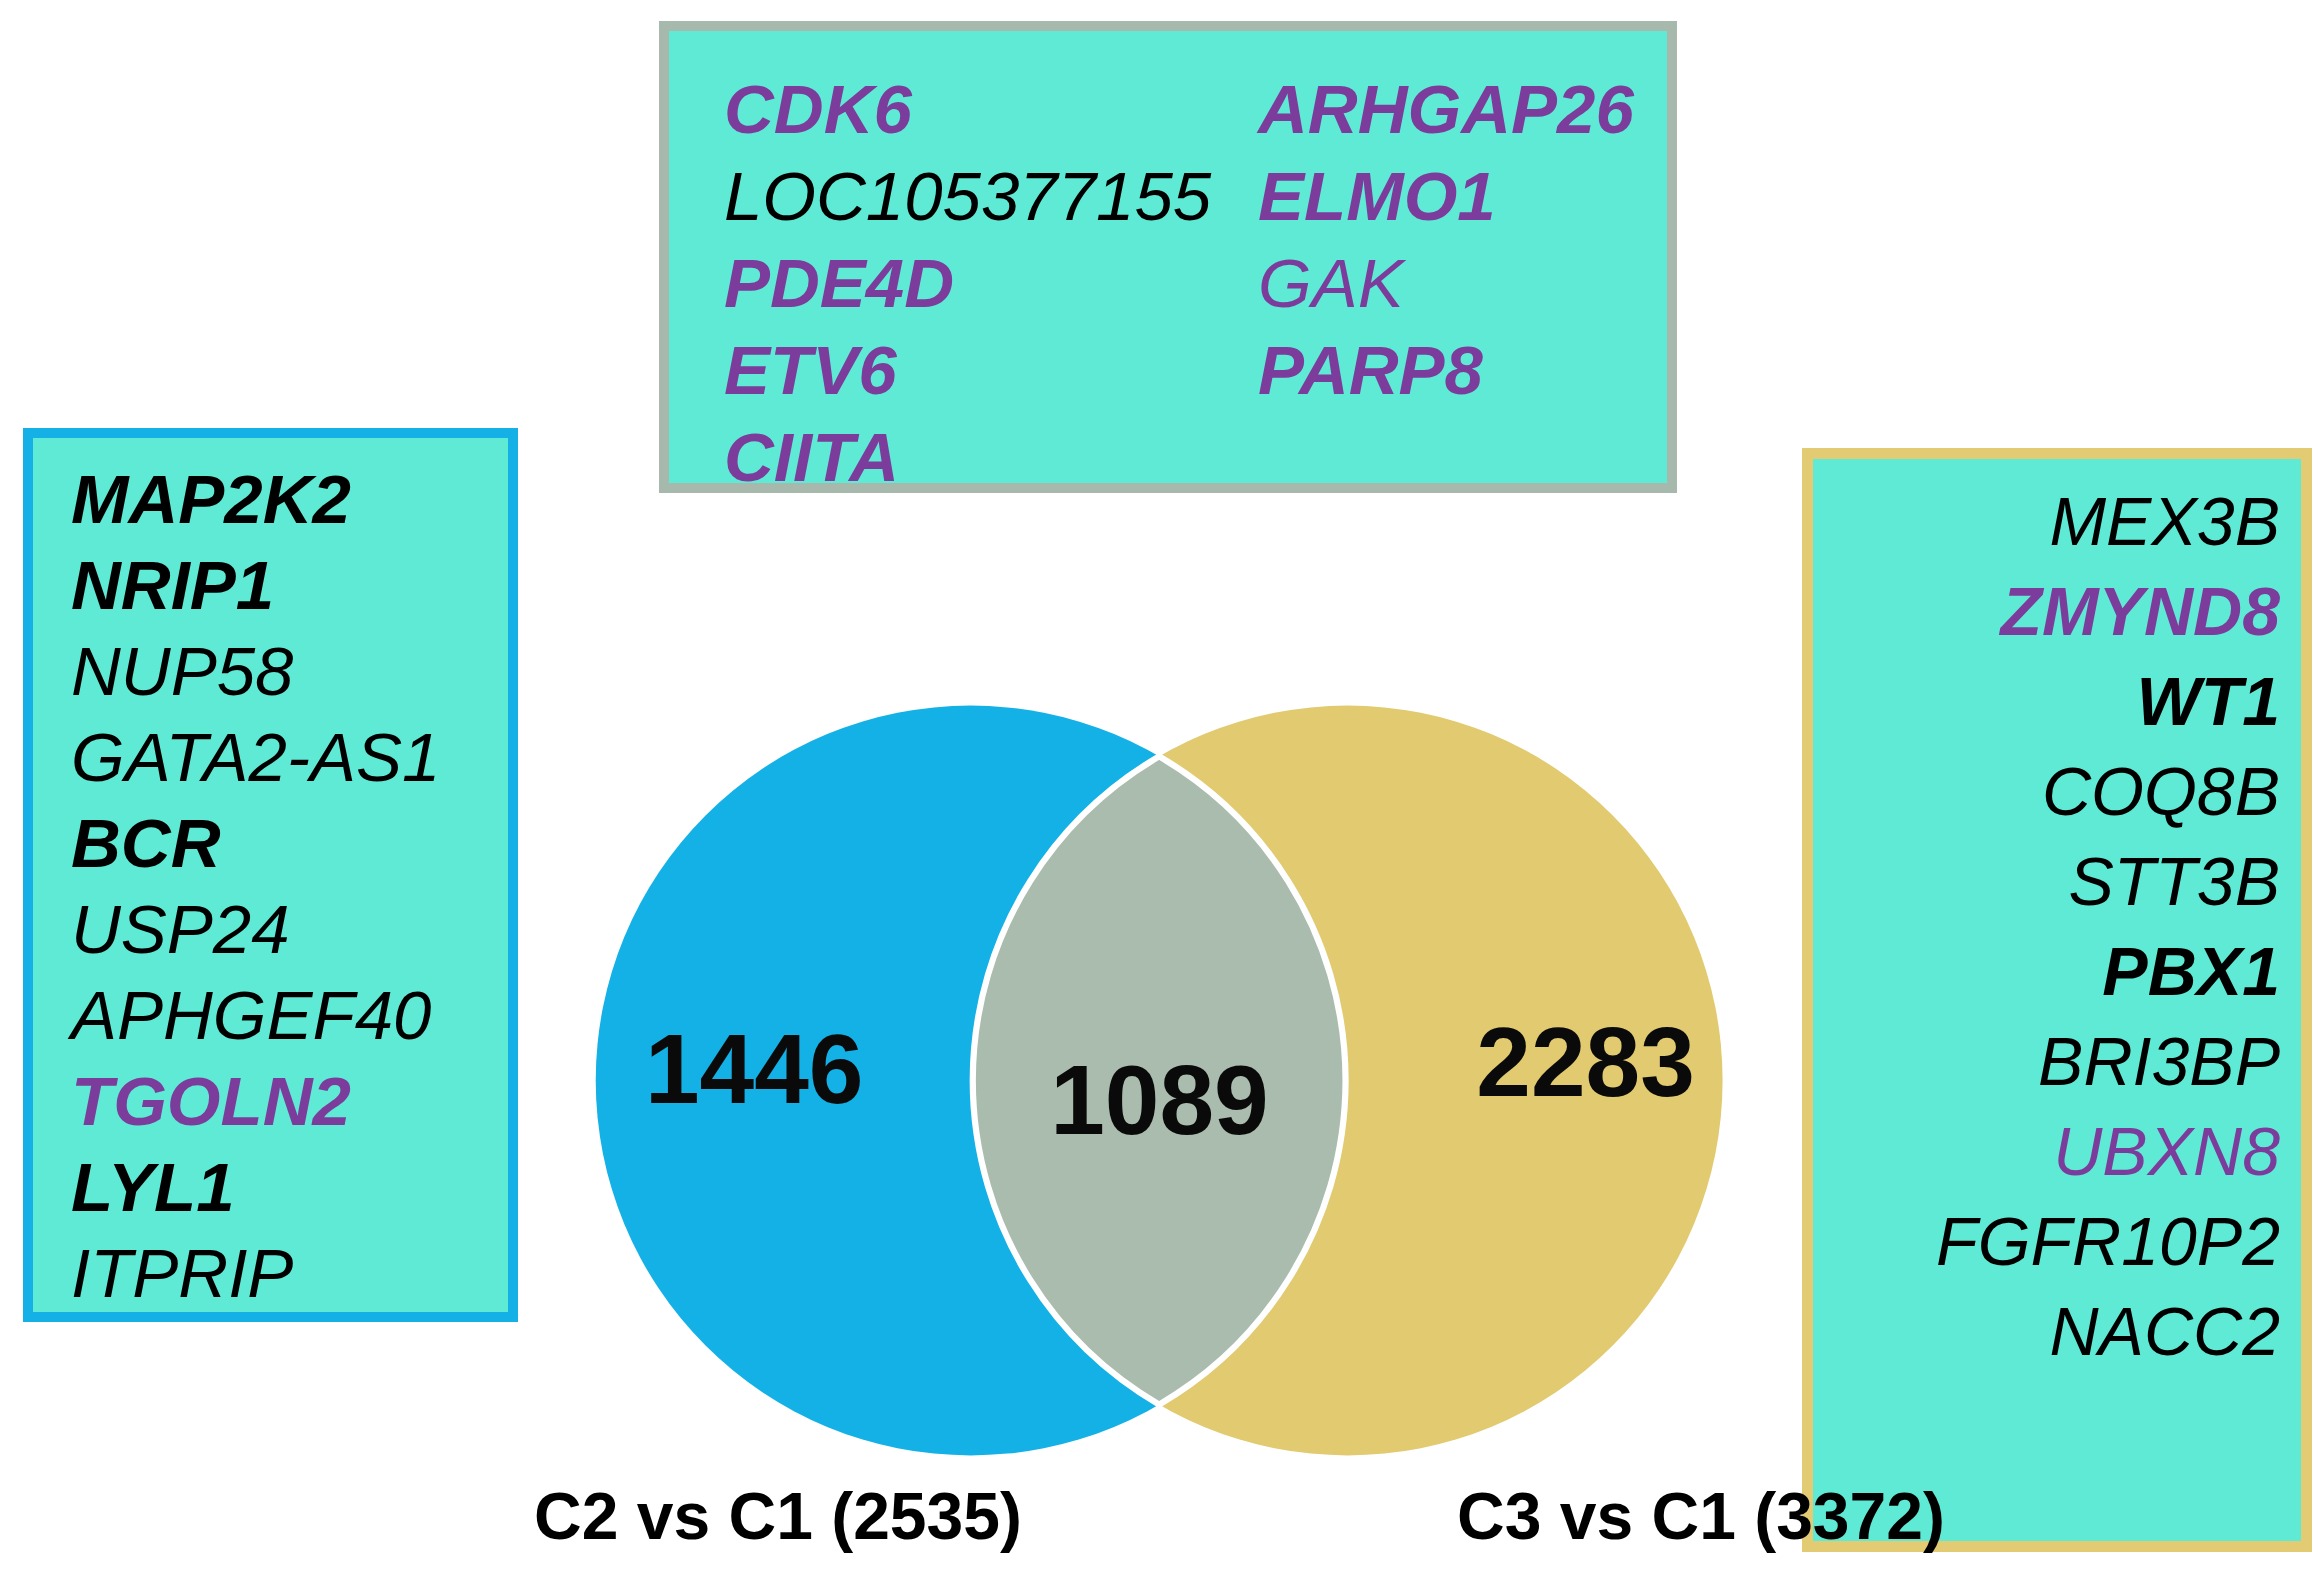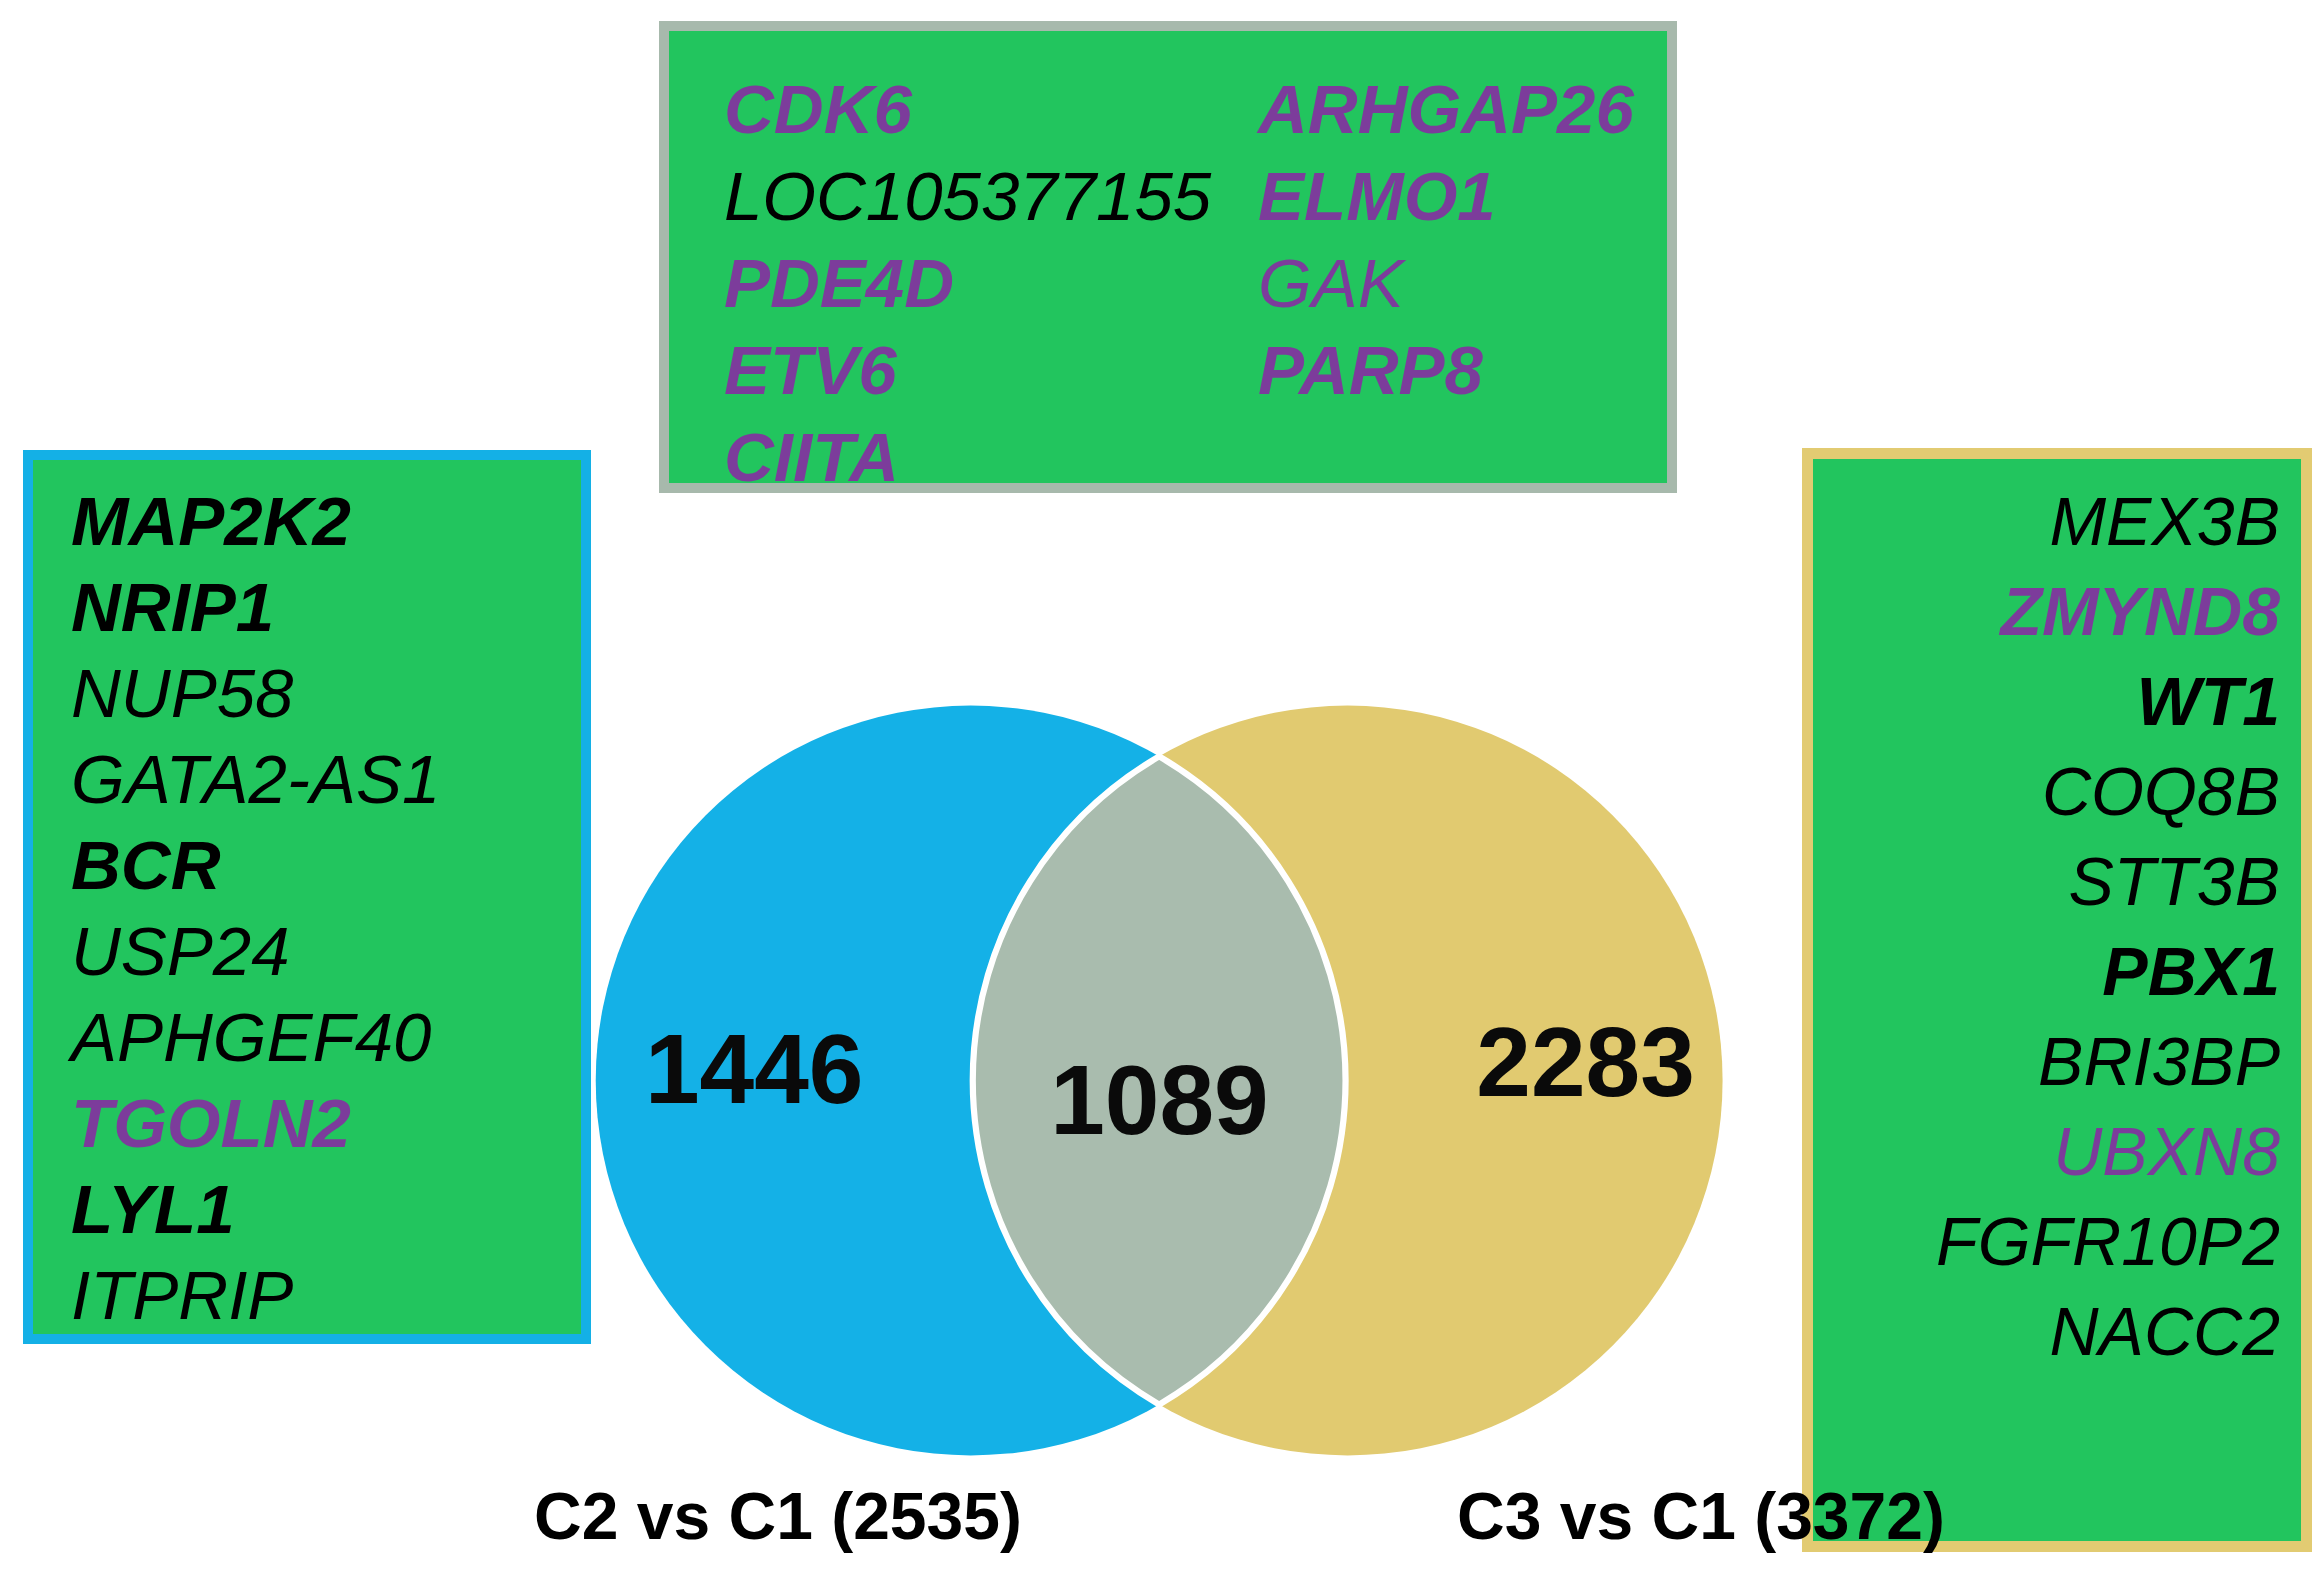--- a/index.html
+++ b/index.html
@@ -4,27 +4,27 @@
 <style>
   html,body{margin:0;padding:0;background:#ffffff;}
   body{
     position:relative;
     width:2319px;height:1591px;
     font-family:"Liberation Sans", sans-serif;
     color:#000;
     overflow:hidden;
   }
   
-  .gene-box{position:absolute;background:#22c55e;box-sizing:border-box;}
+  .gene-box{position:absolute;background:#5eead4;box-sizing:border-box;}
   .box-top{
     left:659px;top:21px;width:1018px;height:472px;
     border:10.4px solid #a7b9ac;
   }
   .box-left{
-    left:23px;top:450px;width:568px;height:894px;
+    left:23px;top:428px;width:495px;height:894px;
     border:10.4px solid #14b0e6;
     padding:18.7px 0 0 38px;
     font-size:69px;line-height:86px;
   }
   .box-right{
     left:1802px;top:448px;width:510px;height:1104px;
     border:11px solid #e2cb72;
     padding:17.3px 21px 0 0;
     font-size:68px;line-height:90px;
     text-align:right;

